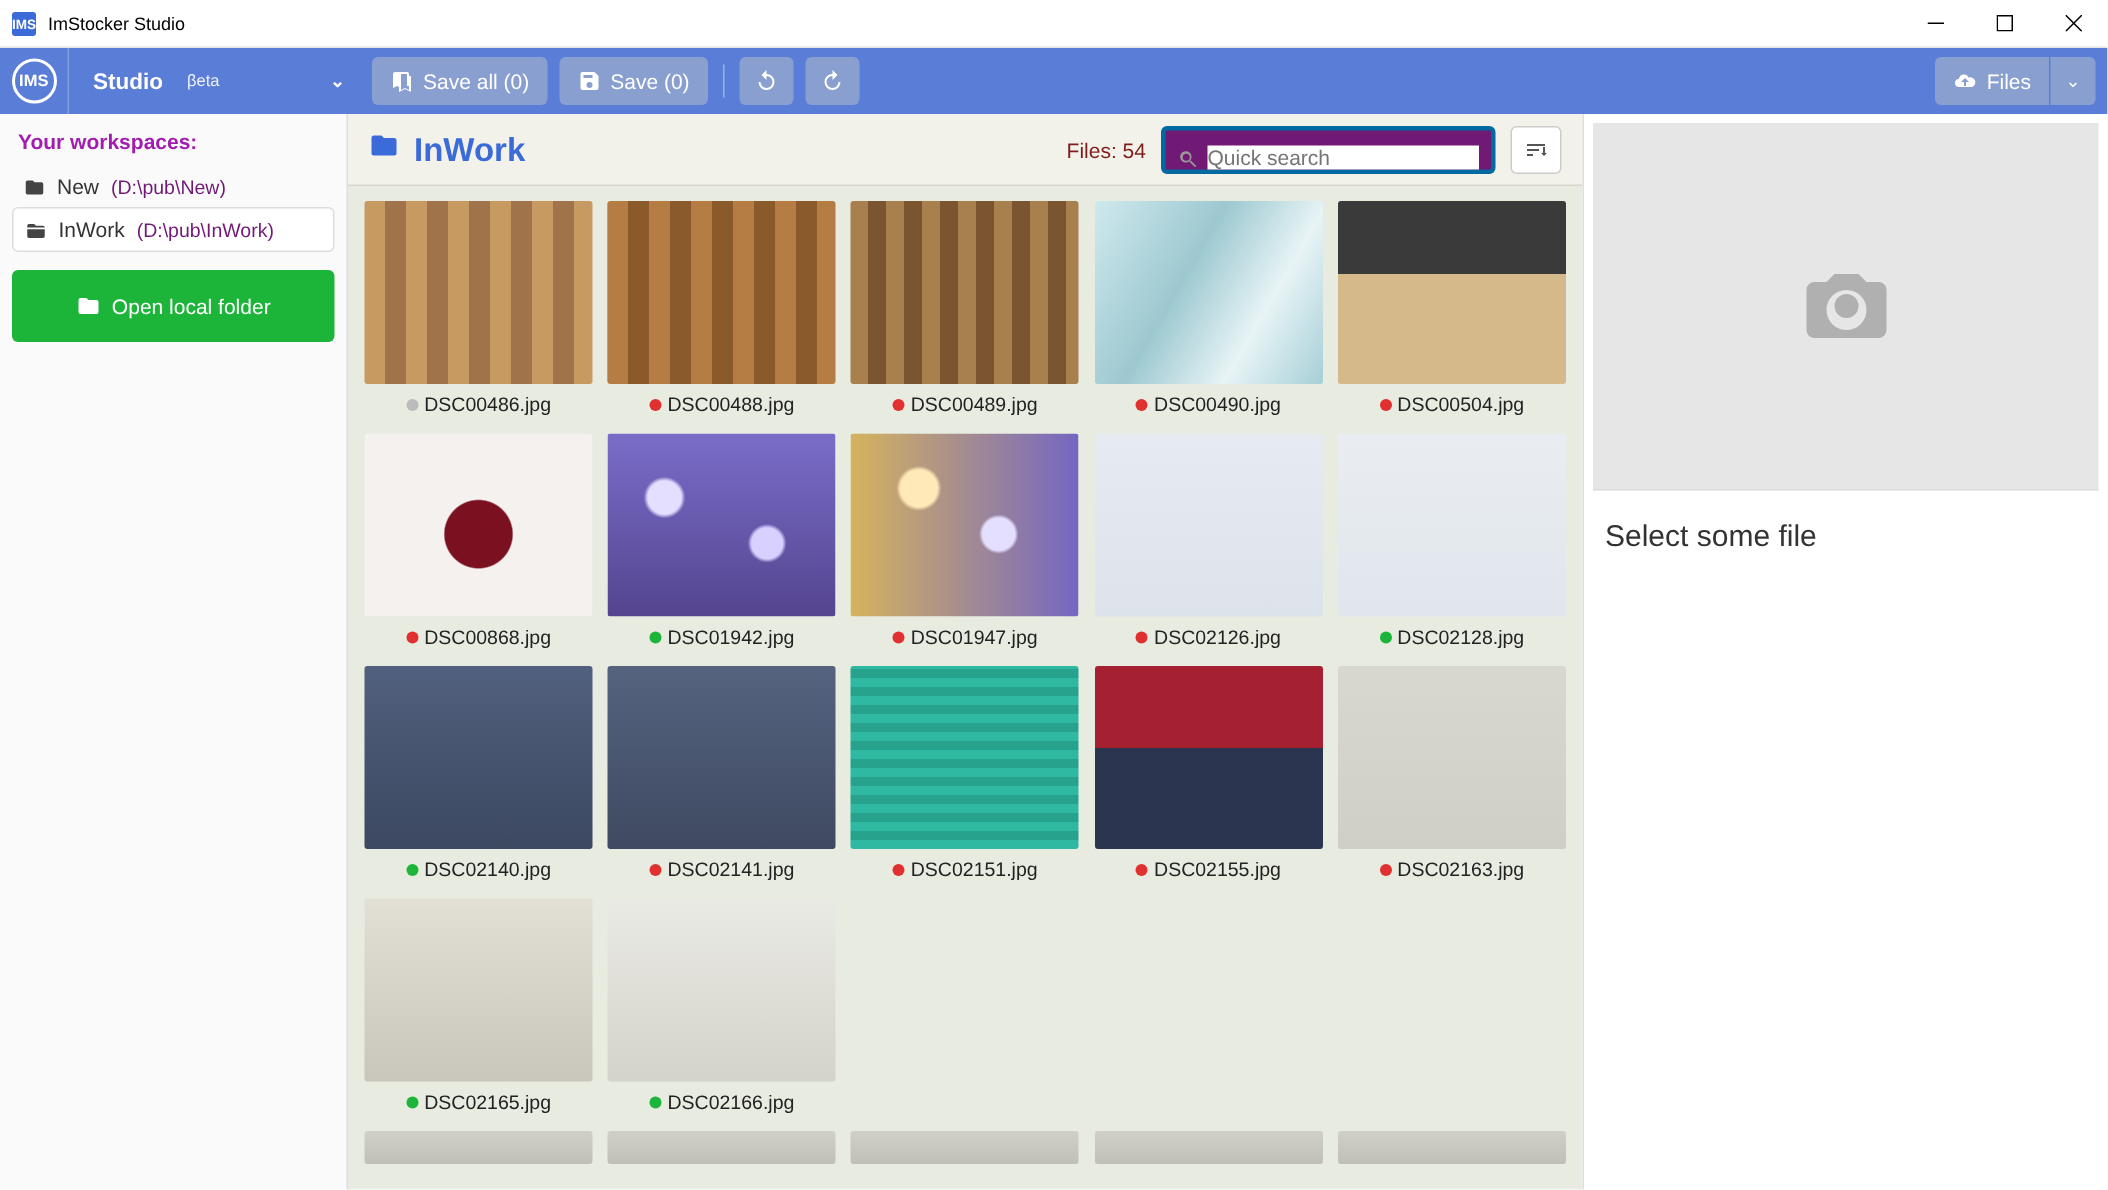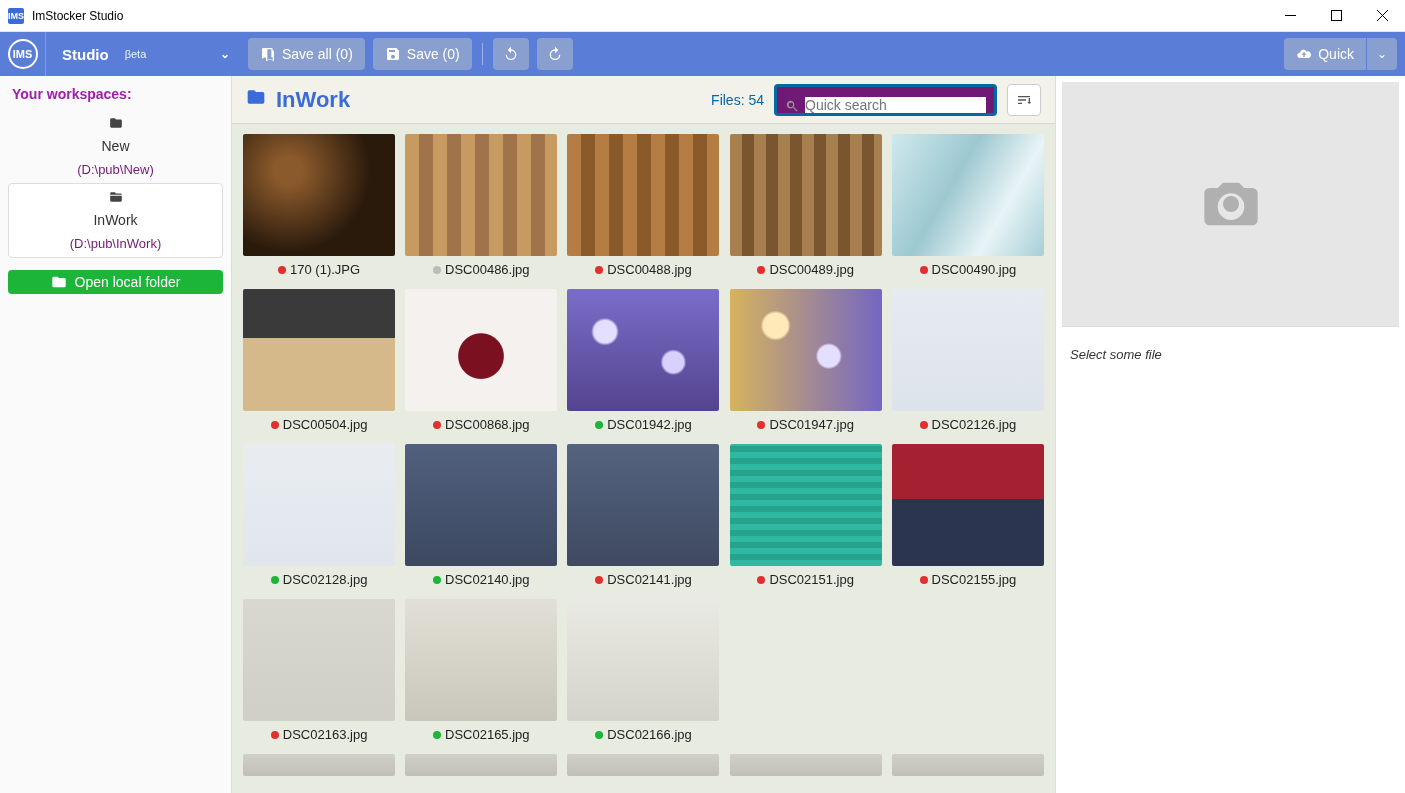--- a/index.html
+++ b/index.html
@@ -29,33 +29,33 @@
   .upload-group { display: flex; }
   .upload-group .tbtn { border-radius: 4px 0 0 4px; }
   .upload-group .chev-btn { background: #899fcf; color: #fff; border: none; border-radius: 0 4px 4px 0; width: 30px; height: 32px; display: flex; align-items: center; justify-content: center; margin-left: 1px; font-size: 12px; cursor: pointer; }
 
   
   .main { display: flex; height: calc(793px - 32px - 44px); }
 
   
   .sidebar { width: 232px; border-right: 1px solid #ddd; padding: 8px; background: #fafafa; }
   .ws-title { font-size: 14px; font-weight: 600; color: #a21caf; margin-bottom: 6px; padding: 2px 4px; }
-  .ws-item { display: flex; align-items: center; gap: 8px; padding: 6px 8px; font-size: 14px; border-radius: 4px; cursor: pointer; color: #333; white-space: nowrap; overflow: hidden; flex-direction: column; }
+  .ws-item { display: flex; align-items: flex-end; gap: 8px; padding: 6px 8px; font-size: 14px; border-radius: 4px; cursor: pointer; color: #333; white-space: nowrap; overflow: hidden; }
   .ws-item.active { background: #fff; border: 1px solid #ddd; }
   .ws-item .path { color: #701a75; font-size: 13px; overflow: hidden; text-overflow: ellipsis; }
   .ws-item svg { width: 14px; height: 14px; fill: #444; flex: 0 0 auto; }
-  .open-btn { margin-top: 12px; width: 100%; height: 24px; background: #1cb53a; color: #fff; border: none; border-radius: 4px; font-size: 14px; display: flex; align-items: center; justify-content: center; gap: 8px; cursor: pointer; }
+  .open-btn { margin-top: 12px; width: 100%; height: 48px; background: #1cb53a; color: #fff; border: none; border-radius: 4px; font-size: 14px; display: flex; align-items: center; justify-content: center; gap: 8px; cursor: pointer; }
   .open-btn svg { width: 16px; height: 16px; fill: #fff; }
 
   
   .center { flex: 1; background: #e8ebe0; display: flex; flex-direction: column; overflow: hidden; }
   .center-head { height: 48px; background: #f2f2ea; display: flex; align-items: center; padding: 0 14px; gap: 10px; border-bottom: 1px solid #d6d6cc; }
   .center-head .folder-ic { color: #3b6bd8; font-size: 19px; }
   .center-head .folder-name { color: #3b6bd8; font-size: 22px; font-weight: 600; }
-  .files-count { color: #0369a1; font-size: 14px; }
+  .files-count { color: #7f1d1d; font-size: 14px; }
   .search { flex: 0 0 190px; height: 32px; background: #701a75; border: 3px solid #0369a1; border-radius: 4px; display: flex; align-items: flex-end; gap: 6px; padding: 0 8px; color: #888; font-size: 14px; }
   .search input { border: none; outline: none; flex: 1; font-size: 14px; }
   .sort-btn { width: 34px; height: 32px; border: 1px solid #ccc; border-radius: 4px; background: #fff; display: flex; align-items: center; justify-content: center; cursor: pointer; }
   .sort-btn svg { width: 16px; height: 16px; fill: #555; }
 
   .grid-wrap { flex: 1; overflow: auto; padding: 10px; }
   .grid { display: grid; grid-template-columns: repeat(5, 152px); gap: 12px 8px; justify-content: space-around; }
   .cell { width: 152px; }
   .thumb { width: 152px; height: 122px; border-radius: 2px; background-size: cover; background-position: center; position: relative; }
   .fname-row { display: flex; align-items: center; justify-content: center; gap: 4px; padding-top: 6px; font-size: 13px; color: #222; }
@@ -66,21 +66,21 @@
 
   
   .grid-wrap::-webkit-scrollbar, .right::-webkit-scrollbar { width: 16px; }
   .grid-wrap::-webkit-scrollbar-thumb, .right::-webkit-scrollbar-thumb { background: #c6c6c6; border: 3px solid #eee; border-radius: 8px; }
   .grid-wrap::-webkit-scrollbar-track, .right::-webkit-scrollbar-track { background: #eee; }
 
   
   .right { width: 350px; background: #fff; border-left: 1px solid #ddd; overflow-y: scroll; }
   .preview { height: 245px; background: #e6e6e6; display: flex; align-items: center; justify-content: center; border-bottom: 1px solid #ddd; margin: 6px; }
   .preview svg { width: 64px; height: 64px; fill: #b0b0b0; }
-  .select-msg { padding: 14px; font-size: 13px; color: #333; font-style: italic; }
+  .select-msg { padding: 14px; font-size: 20px; color: #333; }
 
   
   .bg-grill { background: radial-gradient(circle at 30% 30%, #8b5a2b 10%, #2a1a0c 60%), linear-gradient(#3a2a18,#1a1009); }
   .bg-wood1 { background: repeating-linear-gradient(90deg,#c79a62 0 14px,#a1734a 14px 28px); }
   .bg-wood2 { background: repeating-linear-gradient(90deg,#b57c43 0 14px,#8b5a2b 14px 28px); }
   .bg-wood3 { background: repeating-linear-gradient(90deg,#a8804e 0 12px,#7a5530 12px 24px); }
   .bg-paint { background: linear-gradient(120deg,#cfe9ee,#9dc8d0 40%,#e8f4f6 70%,#a6cfd6); }
   .bg-desk { background: linear-gradient(#3a3a3a 0 40%, #d6b98a 40% 100%); }
   .bg-wine { background: radial-gradient(circle at 50% 55%, #7a1020 22%, rgba(122,16,32,0) 23%), #f4f1ef; }
   .bg-bokeh-gold { background: radial-gradient(circle at 20% 30%, #fff4d6 10%, transparent 12%), radial-gradient(circle at 60% 50%, #ffe9b8 10%, transparent 12%), radial-gradient(circle at 80% 70%, #ffeecb 8%, transparent 10%), linear-gradient(#e2b874,#c9954d); }
@@ -157,21 +157,21 @@
       </svg>
   </button>
 
   <div class="spacer"></div>
 
   <div class="upload-group">
     <button class="tbtn">
       <svg viewBox="0 0 24 24">
           <path d="M19 18H6a4 4 0 0 1 0-8 5 5 0 0 1 9.6-1.5A4.5 4.5 0 0 1 19 18zM11 13v4h2v-4h3l-4-4-4 4h3z"></path>
         </svg>
-      <span>Quick</span>
+      <span>Files</span>
     </button>
     <button class="chev-btn">
       <span>⌄</span>
     </button>
   </div>
 </div>
 
 <div class="main">
 
   <div class="sidebar">
@@ -219,27 +219,20 @@
       <button class="sort-btn">
         <svg viewBox="0 0 24 24">
             <path d="M3 18h6v-2H3v2zm0-5h12v-2H3v2zm0-7v2h18V6H3zm17 12l3-3h-2V9h-2v6h-2l3 3z"></path>
           </svg>
       </button>
     </div>
 
     <div class="grid-wrap">
       <div class="grid" id="file-grid">
           <div class="cell">
-            <div class="thumb bg-grill"></div>
-            <div class="fname-row">
-              <span class="dot red"></span>
-              <span>170 (1).JPG</span>
-            </div>
-          </div>
-          <div class="cell">
             <div class="thumb bg-wood1"></div>
             <div class="fname-row">
               <span class="dot gray"></span>
               <span>DSC00486.jpg</span>
             </div>
           </div>
           <div class="cell">
             <div class="thumb bg-wood2"></div>
             <div class="fname-row">
               <span class="dot red"></span>

